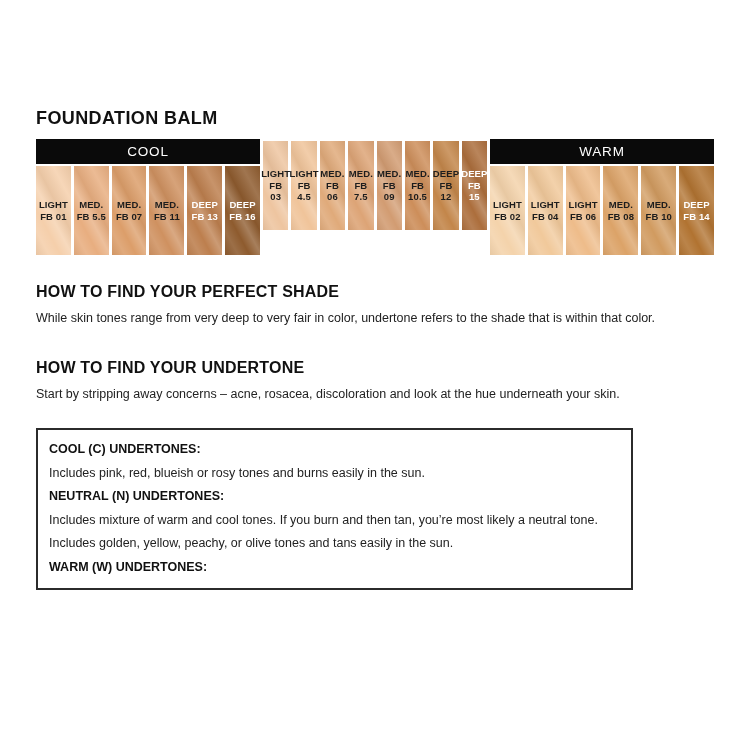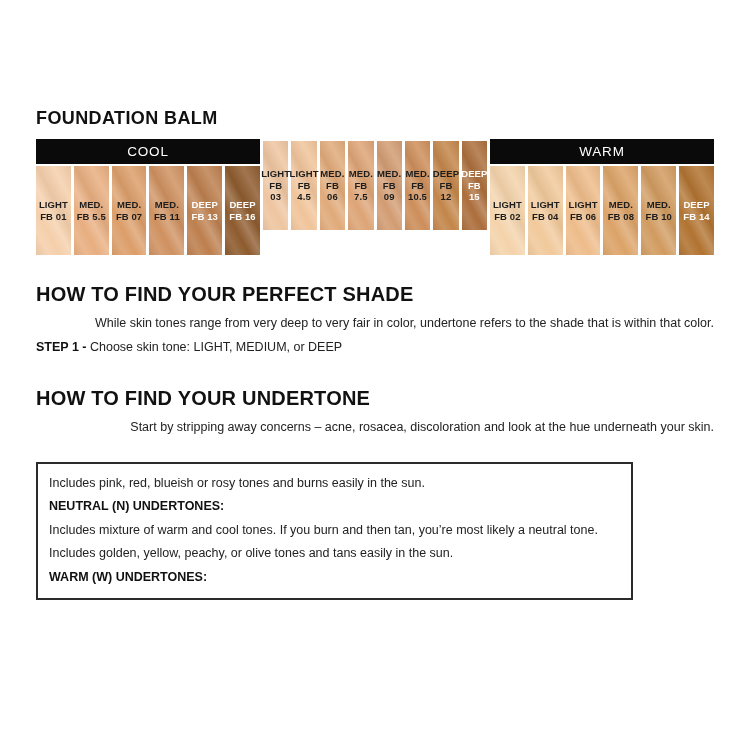--- a/index.html
+++ b/index.html
@@ -31,23 +31,23 @@
       rgba(255,255,255,.22) 44%, rgba(0,0,0,.05) 58%,
       rgba(255,255,255,.16) 78%, rgba(0,0,0,.06) 100%);
   }
   .swatch-label {
     position:absolute; inset:0; z-index:1;
     display:flex; flex-direction:column; align-items:center; justify-content:center;
     font-weight:bold; font-size:9.5px; line-height:11.5px; letter-spacing:.1px; text-align:center;
   }
 
   
-  .section-heading { margin:28px 0 0 0; font-size:20px; font-weight:bold; letter-spacing:.2px; color:#111; }
+  .section-heading { margin:28px 0 0 0; font-size:16px; font-weight:bold; letter-spacing:.2px; color:#111; }
   .body-line { font-size:12.5px; line-height:23.5px; color:#222; white-space:nowrap; }
-  .intro { margin-top:6px;text-align:right; }
+  .intro { margin-top:6px; }
   .step b { color:#111; }
 
   .undertone-box {
     margin-top:22px; width:597px; border:2px solid #2b2b2b;
     padding:8px 11px 9px 11px; background:#fff;
   }
   .undertone-box .entry-heading { font-weight:bold; color:#111; }
 </style>
 </head>
 <body>
@@ -192,26 +192,26 @@
               <span>DEEP</span>
               <span>FB 14</span>
             </div>
           </div>
         </div>
       </div>
     </div>
 
     <h2 class="section-heading">HOW TO FIND YOUR PERFECT SHADE</h2>
     <div class="body-line intro">While skin tones range from very deep to very fair in color, undertone refers to the shade that is within that color.</div>
-    <div class="body-line step"><b>STEP 1 -</b><span> Choose skin tone: LIGHT, MEDIUM, or DEEP</span></div>
 
     <h2 class="section-heading">HOW TO FIND YOUR UNDERTONE</h2>
     <div class="body-line intro">Start by stripping away concerns – acne, rosacea, discoloration and look at the hue underneath your skin.</div>
 
     <div class="undertone-box">
+      <div class="body-line entry-heading">COOL (C) UNDERTONES:</div>
       <div class="body-line">Includes pink, red, blueish or rosy tones and burns easily in the sun.</div>
       <div class="body-line entry-heading">NEUTRAL (N) UNDERTONES:</div>
       <div class="body-line">Includes mixture of warm and cool tones. If you burn and then tan, you’re most likely a neutral tone.</div>
       <div class="body-line">Includes golden, yellow, peachy, or olive tones and tans easily in the sun.</div>
       <div class="body-line entry-heading">WARM (W) UNDERTONES:</div>
     </div>
 
   </div>
 </div>
 

